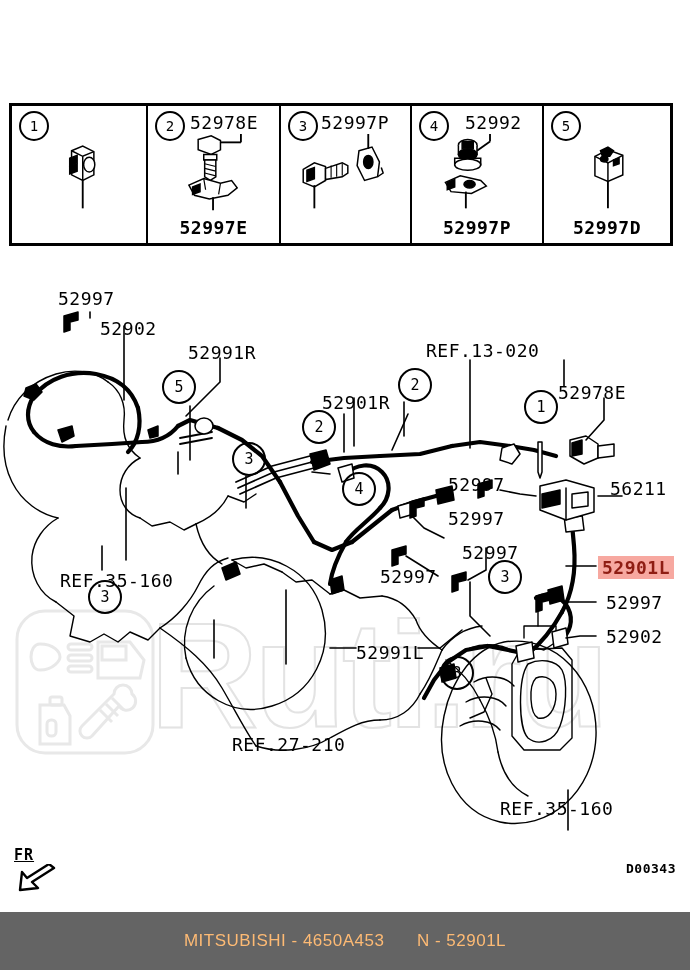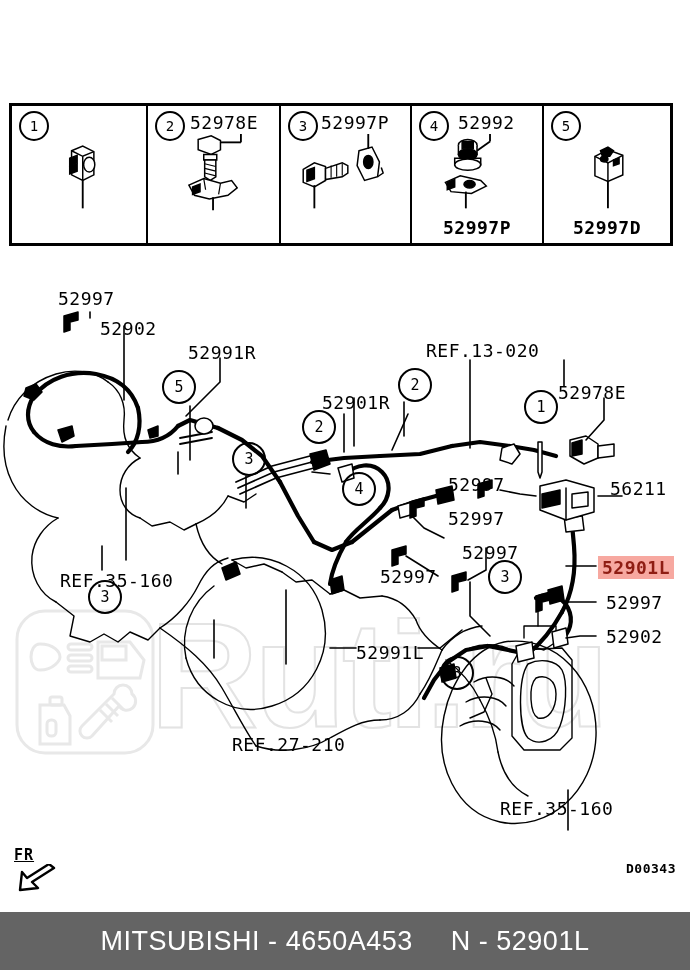--- a/index.html
+++ b/index.html
@@ -37,21 +37,21 @@
       color:transparent;-webkit-text-stroke:2px #e3e3e3;letter-spacing:-4px;
       line-height:150px;pointer-events:none;}
   #wmicon{position:absolute;left:14px;top:608px;width:142px;height:148px;pointer-events:none;}
 
   
   #fr{position:absolute;left:14px;top:846px;text-decoration:underline;}
   #fr .frtxt{font-size:15px;letter-spacing:1px;font-weight:bold;}
   #code{position:absolute;right:14px;top:861px;font-size:13px;font-weight:bold;letter-spacing:.5px;margin-left:19px;}
   #bar{position:absolute;left:0;top:912px;width:690px;height:58px;background:#646464;
        display:flex;align-items:center;justify-content:center;}
-  #bartxt{color:#ffffff;font-family:"Liberation Sans",sans-serif;font-size:27px;letter-spacing:.5px;}
+  #bartxt{color:#fdba74;font-family:"Liberation Sans",sans-serif;font-size:17px;letter-spacing:.5px;}
   #bartxt .sp{display:inline-block;width:22px;}
 </style>
 </head>
 <body>
 
 <div id="sheet">
 
   <div class="legend">
 
     <div class="lcell" style="width:136px">
@@ -83,20 +83,21 @@
             <path d="M57 32 L69 35 M57 37 L69 40 M57 42 L69 45" fill="none" stroke-width="1.3"></path>
             <path d="M40 55 L56 48 L74 53 L86 50 L92 58 L82 66 L62 70 L46 66 Z"></path>
             <path d="M56 48 L58 60 M74 53 L72 65" fill="none" stroke-width="1.3"></path>
             <path d="M44 57 L52 54 L52 62 L44 65 Z" fill="#000"></path>
           </g>
           <line x1="74" y1="9" x2="96" y2="9" stroke="#000" stroke-width="2"></line>
           <line x1="96" y1="9" x2="96" y2="-10" stroke="#000" stroke-width="2"></line>
           <line x1="66" y1="68" x2="66" y2="82" stroke="#000" stroke-width="2"></line>
         </svg>
       </div>
+      <div class="lbot">52997E</div>
     </div>
 
     <div class="lcell" style="width:131px">
       <div class="lnum">3</div>
       <div class="ltop" style="left:40px">52997P</div>
       <div class="lart">
         <svg viewBox="0 0 131 85">
           <g fill="#fff" stroke="#000" stroke-width="1.6">
             <path d="M20 38 L32 31 L44 35 L44 50 L32 57 L20 52 Z"></path>
             <path d="M44 37 L62 31 L68 34 L68 42 L62 46 L44 49 Z"></path>
@@ -107,21 +108,21 @@
             <path d="M100 46 L106 42 L104 36" fill="none"></path>
           </g>
           <line x1="90" y1="16" x2="90" y2="-8" stroke="#000" stroke-width="2"></line>
           <line x1="32" y1="55" x2="32" y2="80" stroke="#000" stroke-width="2"></line>
         </svg>
       </div>
     </div>
 
     <div class="lcell" style="width:132px">
       <div class="lnum">4</div>
-      <div class="ltop" style="left:46px">52992</div>
+      <div class="ltop" style="left:53px">52992</div>
       <div class="lart">
         <svg viewBox="0 0 132 85">
           <g fill="#fff" stroke="#000" stroke-width="1.6">
             <ellipse cx="56" cy="12" rx="10" ry="6"></ellipse>
             <path d="M46 12 L46 22 L66 22 L66 12" fill="#fff"></path>
             <ellipse cx="56" cy="22" rx="10" ry="6" fill="#000"></ellipse>
             <path d="M42 26 L70 26 L70 33 L42 33 Z"></path>
             <ellipse cx="56" cy="33" rx="14" ry="6"></ellipse>
             <path d="M50 8 L62 8 L62 16 L50 16 Z" fill="#000"></path>
             <path d="M32 52 L48 45 L70 50 L76 56 L60 64 L38 62 Z"></path>

